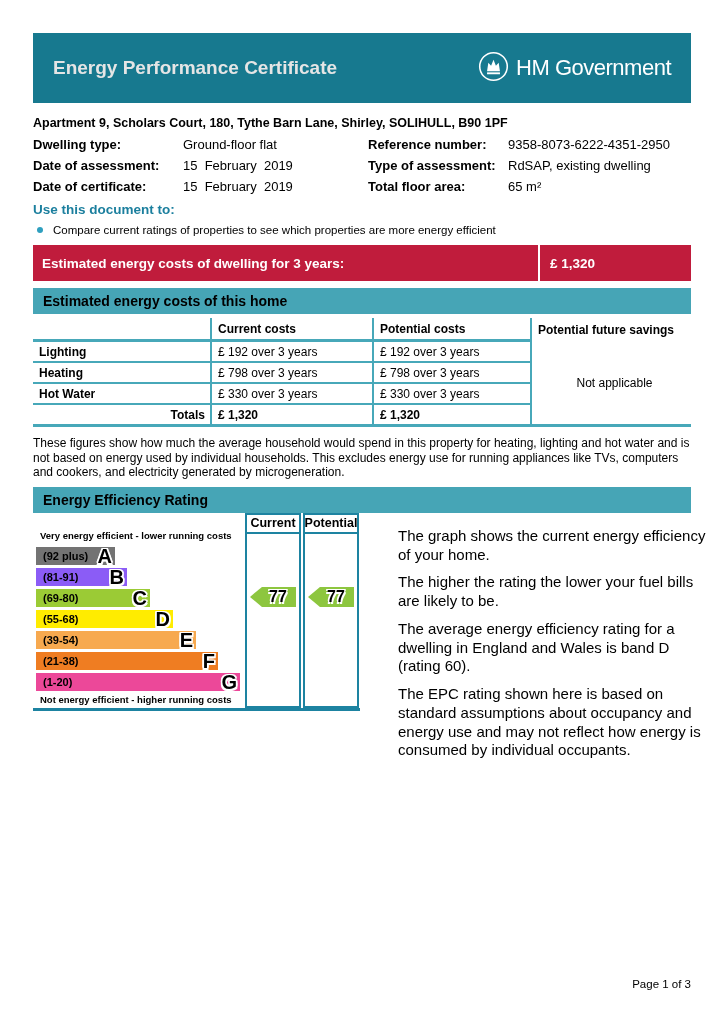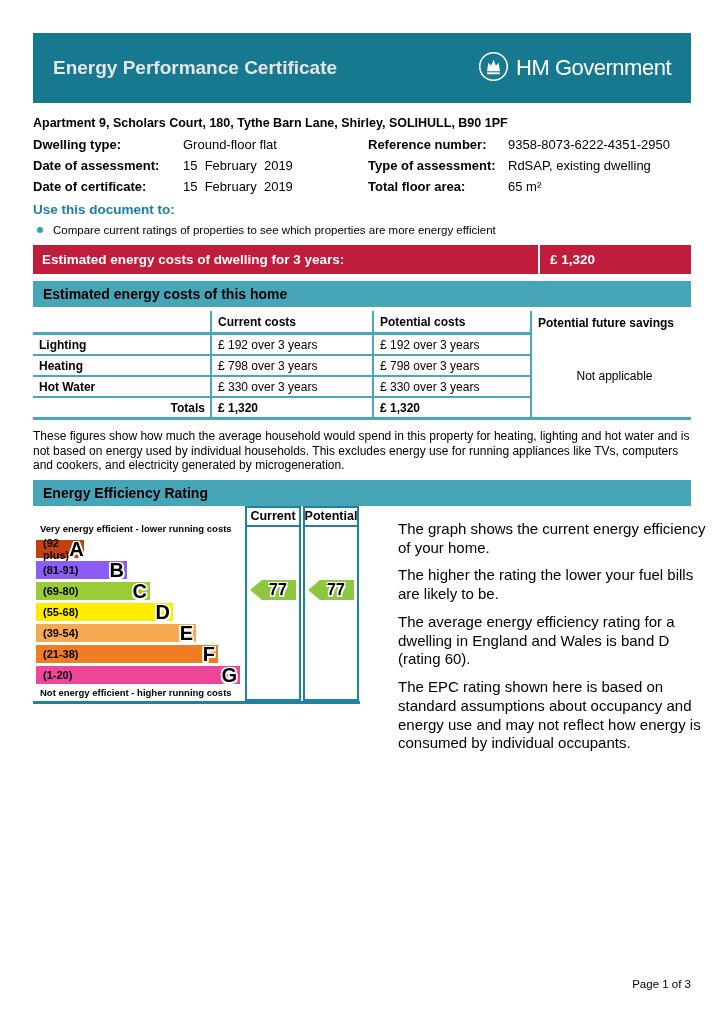--- a/index.html
+++ b/index.html
@@ -18,21 +18,21 @@
   .details { margin-top:7px; display:grid; grid-template-columns:150px 185px 140px auto; row-gap:6px; font-size:13px; }
   .details .lab { font-weight:bold; }
   .details .val { white-space:pre-wrap; }
 
   
   .use-head { margin-top:8px; color:#1B7F9E; font-weight:bold; font-size:13.5px; }
   .bullet-row { margin-top:7px; display:flex; align-items:center; font-size:11.5px; }
   .dot { width:6px; height:6px; border-radius:50%; background:#2F9FBF; margin:0 10px 0 4px; flex:0 0 auto; }
 
   
-  .red-banner { margin-top:9px; height:29px; background:#C01C3C; color:#fff; font-weight:bold; font-size:13.5px; display:flex; align-items:center; }
+  .red-banner { margin-top:9px; height:36px; background:#C01C3C; color:#fff; font-weight:bold; font-size:13.5px; display:flex; align-items:center; }
   .red-banner .lbl { flex:1; padding-left:9px; }
   .red-banner .sep { width:2px; height:100%; background:#fff; }
   .red-banner .val { width:151px; padding-left:10px; }
 
   
   .teal-banner { margin-top:7px; height:26px; background:#46A5B6; color:#000000; font-weight:bold; font-size:14px; display:flex; align-items:center; padding-left:10px; }
 
   
   :root { --tbl:#47A8B9; --chartline:#1D83A1; }
   .cost-table { margin-top:4px; display:grid; grid-template-columns:177px 162px 158px 161px; grid-template-rows:24px 21px 21px 21px 22px; font-size:12px; }
@@ -51,21 +51,21 @@
   
   .chart-wrap { position:relative; margin-top:0; height:200px; }
   .graph { position:absolute; left:0; top:0; width:327px; height:200px; }
   .g-toplabel { position:absolute; left:7px; top:17px; font-size:9.5px; font-weight:bold; }
   .g-botlabel { position:absolute; left:7px; top:181px; font-size:9.5px; font-weight:bold; }
   .bands { position:absolute; left:3px; top:34px; }
   .band { height:18px; margin-bottom:3px; display:flex; align-items:center; justify-content:space-between; padding:0 3px 0 7px; }
   .band .rng { font-weight:bold; font-size:11px; }
   .band .ltr { font-weight:bold; font-size:20px; line-height:18px;
     text-shadow:-1.5px -1.5px 0 #fff, 1.5px -1.5px 0 #fff, -1.5px 1.5px 0 #fff, 1.5px 1.5px 0 #fff, 0 -1.5px 0 #fff, 0 1.5px 0 #fff, -1.5px 0 0 #fff, 1.5px 0 0 #fff; }
-  .band-0 { width:48px;  background:#c2410c;justify-content:space-between; }
+  .band-0 { width:79px;  background:#737373;justify-content:space-between; }
   .band-1 { width:91px;  background:#8b5cf6; }
   .band-2 { width:114px; background:#9BCB35; }
   .band-3 { width:137px; background:#FFEC00; }
   .band-4 { width:160px; background:#F7A94F; }
   .band-5 { width:182px; background:#EF7D22; }
   .band-6 { width:204px; background:#ec4899; }
   .g-col { position:absolute; top:0; width:56px; height:195px; border:2px solid var(--chartline); background:#fff; }
   .g-col-current { left:212px; }
   .g-col-potential { left:270px; }
   .g-col-head { height:19px; border-bottom:2px solid var(--chartline); display:flex; align-items:center; justify-content:center; font-weight:bold; font-size:12.5px; }

